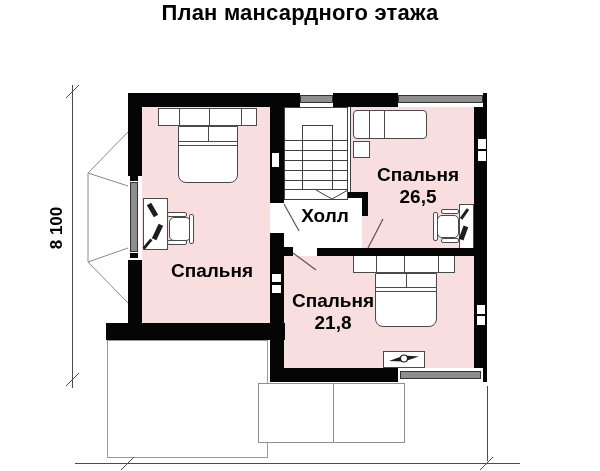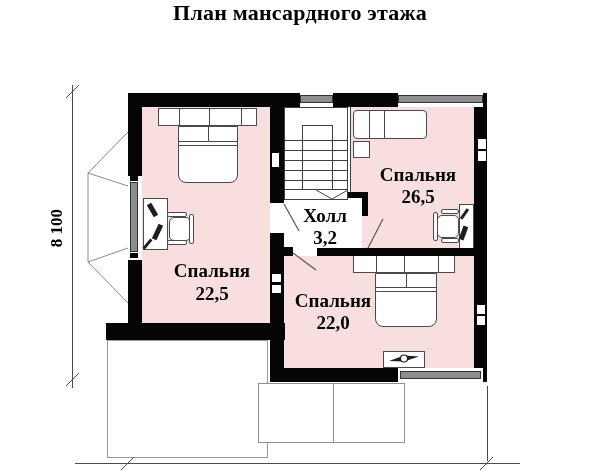--- a/index.html
+++ b/index.html
@@ -1,20 +1,20 @@
 <!DOCTYPE html>
 <html style="--wall: #050505; --room: #f8dede; --win: #8d8d8d; --line: #7d7d7d; --furn: #4a4a4a;"><head>
 <meta charset="utf-8">
 <style>
   :root{
     --wall:#050505; --room:#f8dede; --win:#8d8d8d; --line:#7d7d7d; --furn:#4a4a4a;
   }
   html,body{margin:0;padding:0;background:#fff;}
   .stage{position:relative;width:600px;height:471px;background:#fff;overflow:hidden;
-         font-family:Liberation Serif, serif;color:#000;}
+         font-family:Liberation Sans, sans-serif;color:#000;}
   .abs{position:absolute;}
   .title{left:0;top:6;width:600px;text-align:center;font-size:22px;font-weight:bold;letter-spacing:0.2px;}
   
   .pink{background:var(--room);}
   .whitezone{background:#fff;}
   
   .wall{background:var(--wall);}
   .cut{background:#fff;}
   
   .winbar{background:var(--win);border:1px solid #333;box-sizing:border-box;}
@@ -121,27 +121,25 @@
   <div class="abs cut" style="left:398px;top:93px;width:85px;height:14px;"></div>
   <div class="abs winbar" style="left:398px;top:95px;width:85px;height:8px;"></div>
   <div class="abs cut" style="left:128px;top:176px;width:14px;height:84px;"></div>
   <div class="abs nub" style="left:130px;top:176px;width:8px;height:5px;"></div>
   <div class="abs nub" style="left:130px;top:253px;width:8px;height:5px;"></div>
   <div class="abs winbar" style="left:130px;top:182px;width:8px;height:70px;"></div>
   <div class="abs cut" style="left:398px;top:368px;width:85px;height:14px;"></div>
   <div class="abs winbar" style="left:400px;top:371px;width:81px;height:8px;"></div>
 
   <div class="abs lbl" style="left:152px;top:260px;width:120px;">Спальня</div>
-  <div class="abs lbl" style="left:152px;top:283px;width:120px;">22,5</div>
   <div class="abs lbl" style="left:358px;top:164px;width:120px;">Спальня</div>
   <div class="abs lbl" style="left:358px;top:186px;width:120px;">26,5</div>
   <div class="abs lbl" style="left:273px;top:290px;width:120px;">Спальня</div>
-  <div class="abs lbl" style="left:273px;top:312px;width:120px;">22,0</div>
+  <div class="abs lbl" style="left:273px;top:312px;width:120px;">21,8</div>
   <div class="abs lbl" style="left:285px;top:205px;width:80px;font-size:19px;">Холл</div>
-  <div class="abs lbl" style="left:285px;top:227px;width:80px;font-size:19px;">3,2</div>
 
   <div class="abs dim rot" style="left:22px;top:193px;width:70px;height:70px;">8 100</div>
 
   <svg class="overlay" width="600" height="471" viewBox="0 0 600 471">
 
     <g stroke="#3f3f3f" stroke-width="1" fill="none">
       <rect x="284.5" y="107.5" width="63" height="92"></rect>
       <line x1="284" y1="140.5" x2="348" y2="140.5"></line>
       <line x1="284" y1="150.5" x2="348" y2="150.5"></line>
       <line x1="284" y1="160.5" x2="348" y2="160.5"></line>

